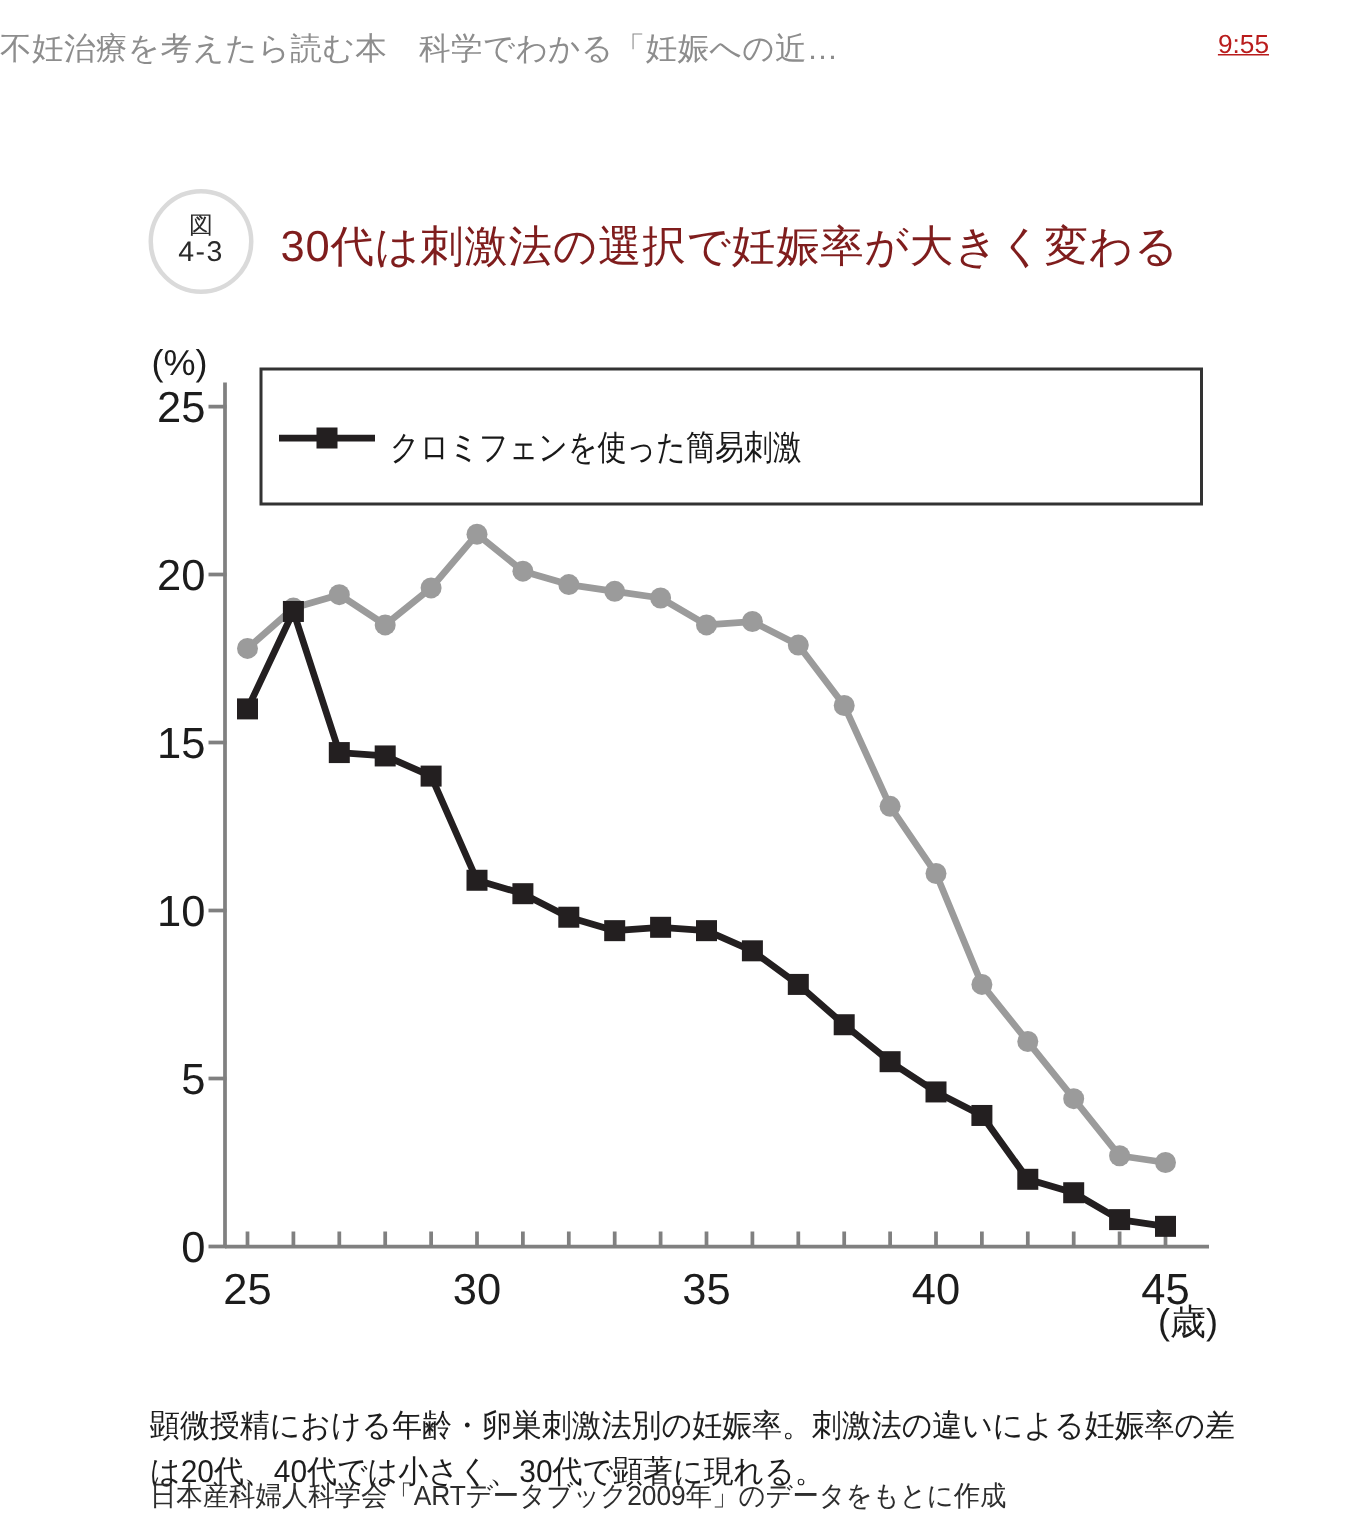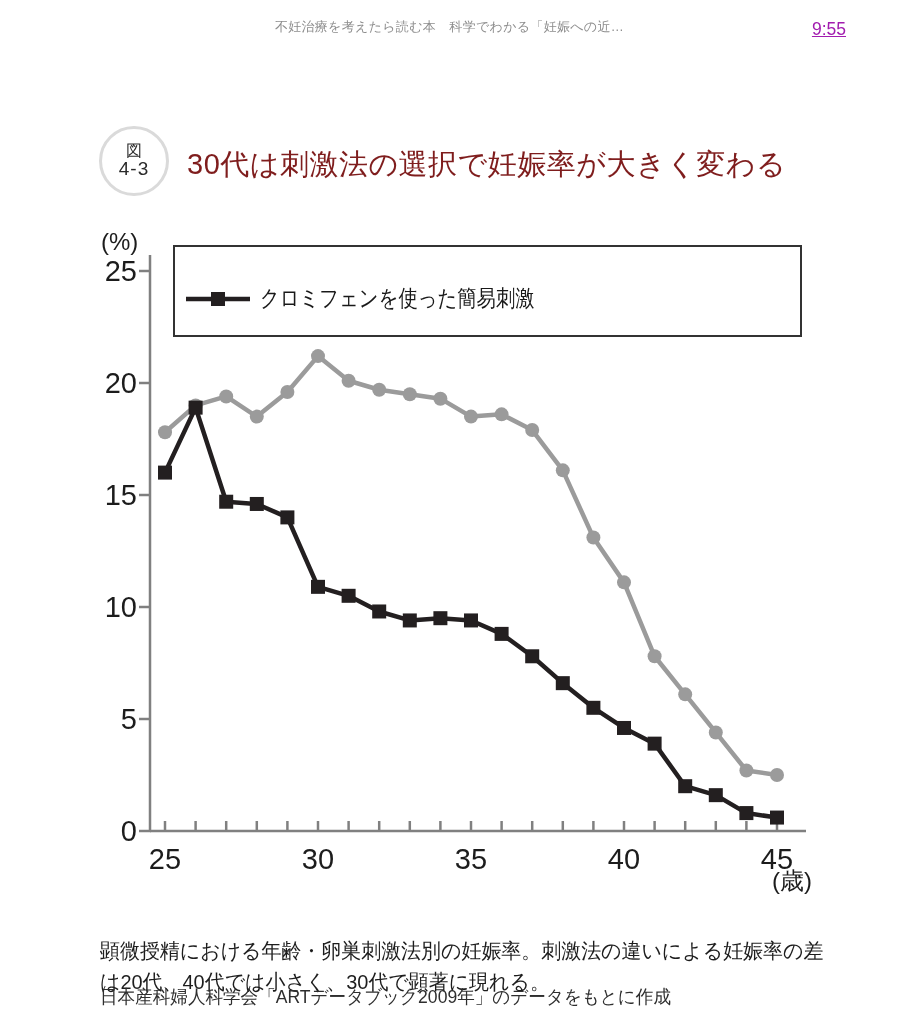--- a/index.html
+++ b/index.html
@@ -4,45 +4,45 @@
 <style>
   html,body{margin:0;padding:0;}
   body{
     width:899px;height:1024px;position:relative;overflow:hidden;
     background:#ffffff;
     font-family:"Liberation Sans", sans-serif;
     color:#1c1c1c;
   }
   .header{position:absolute;top:18px;left:0;right:0;height:30px;}
   .book-title{
-    display:block;text-align:center;font-size:13px;color:#8d8d8d;
+    display:block;font-size:21px;color:#8d8d8d;
     letter-spacing:.3px;white-space:nowrap;
   }
   .clock{
-    position:absolute;right:53px;top:1px;font-size:17.5px;color:#a21caf;text-decoration:underline;
+    position:absolute;right:53px;top:1px;font-size:17.5px;color:#b91c1c;text-decoration:underline;
   }
   .fig-badge{
     position:absolute;left:99px;top:126px;width:64px;height:64px;
     border:3px solid #dadada;border-radius:50%;background:#fff;
     display:flex;flex-direction:column;align-items:center;justify-content:center;
     color:#2a2a2a;line-height:1.05;
   }
   .fig-word{font-size:16px;}
   .fig-num{font-size:19px;letter-spacing:1px;}
   .fig-title{
     position:absolute;left:187px;top:145px;font-size:29px;font-weight:500;
     color:#7f1d1d;white-space:nowrap;letter-spacing:.5px;
   }
   .legend{
     position:absolute;left:173px;top:245px;width:629px;height:92px;
     border:2px solid #333;box-sizing:border-box;background:#fff;z-index:3;
     display:flex;flex-direction:column;justify-content:space-evenly;
     padding:3px 10px;
   }
-  .legend-row{display:flex;align-items:center;gap:9px;white-space:nowrap;margin-top:15px;}
+  .legend-row{display:flex;gap:9px;white-space:nowrap;margin-top:15px;}
   .legend-label{
     font-size:23px;color:#191919;transform:scaleX(.84);transform-origin:left center;
     white-space:nowrap;
   }
   .lm{flex:0 0 auto;display:block;}
   #chart-svg{position:absolute;left:0;top:220px;z-index:1;}
   .caption{
     position:absolute;left:100px;top:919px;width:740px;
     font-size:21px;line-height:31px;color:#1d1d1d;margin-top:16px;
   }

